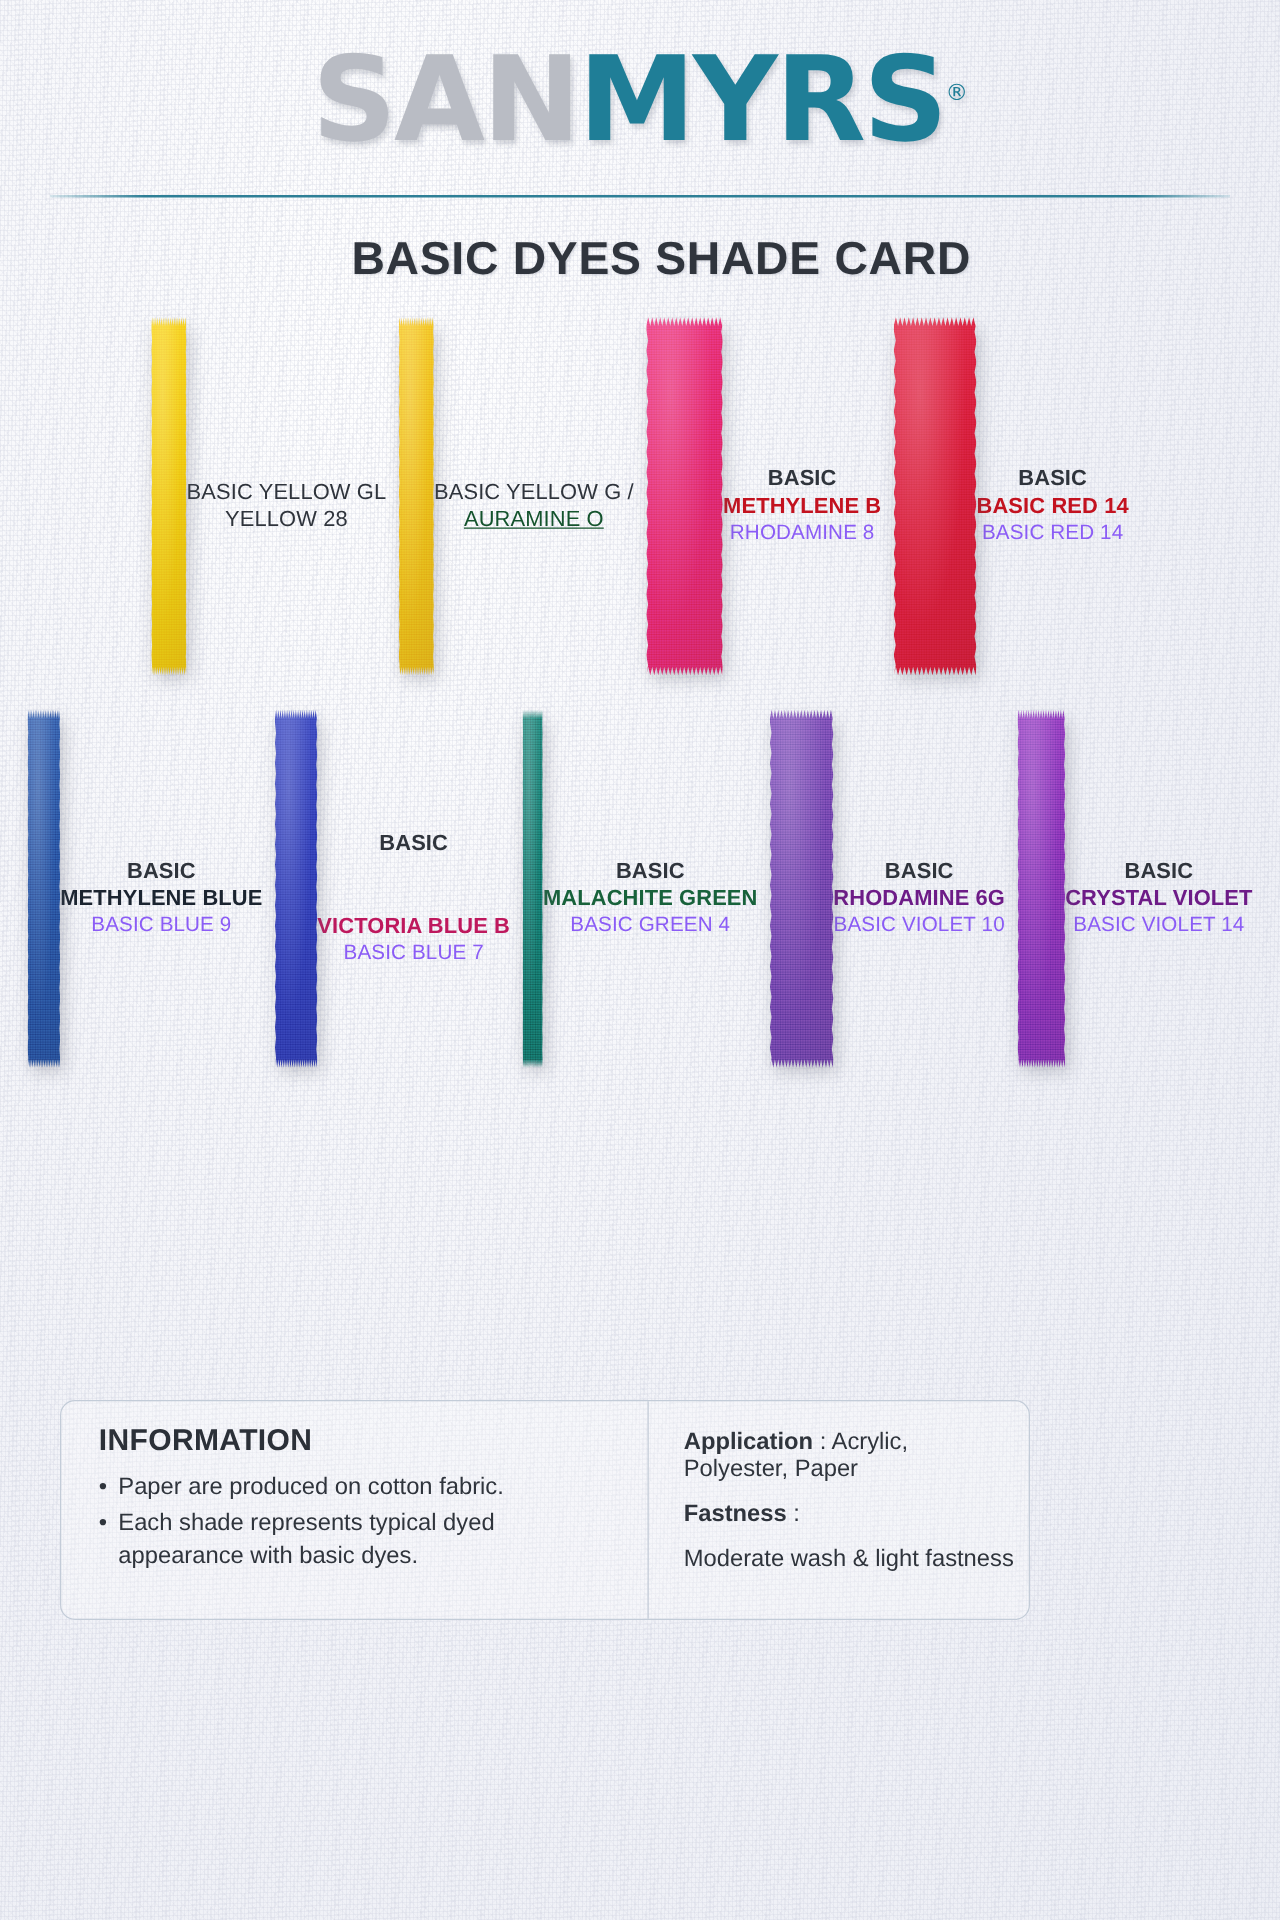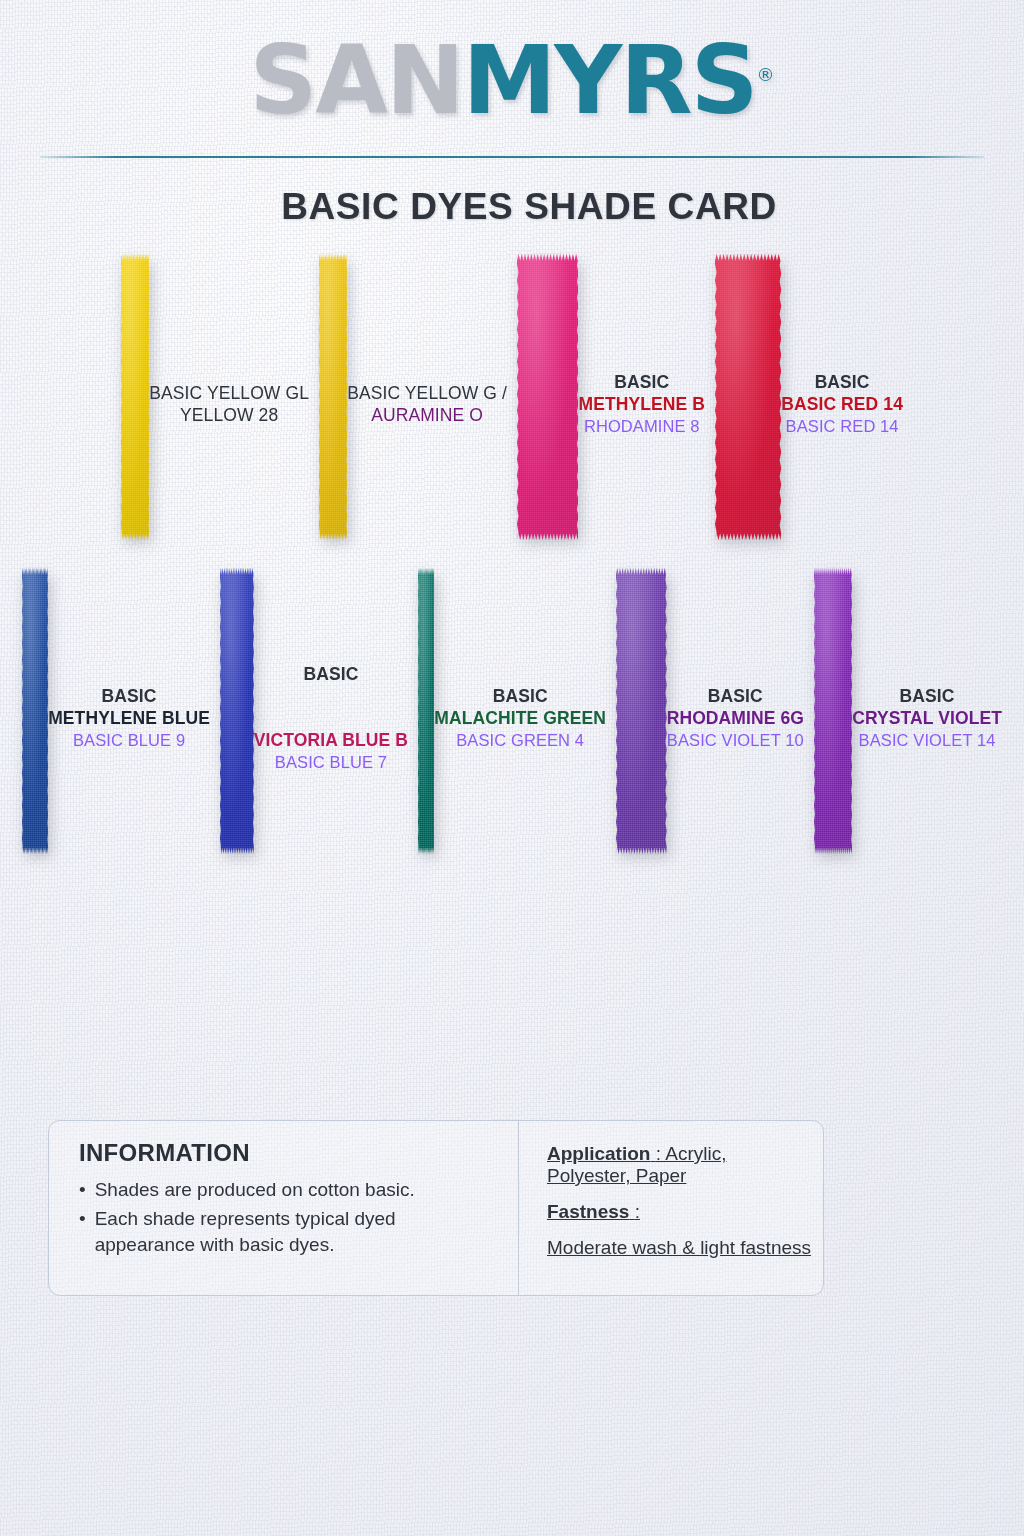--- a/index.html
+++ b/index.html
@@ -199,21 +199,20 @@
   }
   #info-right {
     flex: 1;
     padding: 22px 10px 0 28px;
     box-sizing: border-box;
   }
   .info-row {
     font-size: 19px;
     color: #2f343c;
     margin-bottom: 14px;
-    text-decoration: underline;
   }
   .info-row .k { font-weight: 700; }
 </style>
 </head>
 <body>
 
 <div id="paper-texture"></div>
 
 <div id="page">
 
@@ -241,21 +240,21 @@
       </div>
       <div class="swatch-cell">
         <div class="swatch-wrap">
           <div class="pinked" style="background: rgb(246, 195, 26);">
             <div class="fabric-noise"></div>
             <div class="fabric-shade"></div>
           </div>
         </div>
         <div class="labels">
           <div class="label-line top-plain" style="color: rgb(47, 52, 60);">BASIC YELLOW G /</div>
-          <div class="label-line" style="color: #701a75;">AURAMINE O</div>
+          <div class="label-line" style="color: #14532d; text-decoration: underline;">AURAMINE O</div>
         </div>
       </div>
       <div class="swatch-cell">
         <div class="swatch-wrap">
           <div class="pinked" style="background: rgb(236, 42, 114);">
             <div class="fabric-noise"></div>
             <div class="fabric-shade"></div>
           </div>
         </div>
         <div class="labels">
@@ -344,21 +343,21 @@
           <div class="label-line sub">BASIC VIOLET 14</div>
         </div>
       </div>
     </div>
 
   <div id="info-panel">
     <div id="info-left">
       <div id="info-heading">INFORMATION</div>
       <div class="info-bullet">
         <span class="dot">•</span>
-        <span>Shades are produced on cotton basic.</span>
+        <span>Paper are produced on cotton fabric.</span>
       </div>
       <div class="info-bullet">
         <span class="dot">•</span>
         <span>Each shade represents typical dyed appearance with basic dyes.</span>
       </div>
     </div>
     <div id="info-right">
       <div class="info-row">
         <span class="k">Application</span>
         <span>: Acrylic, Polyester, Paper</span>

